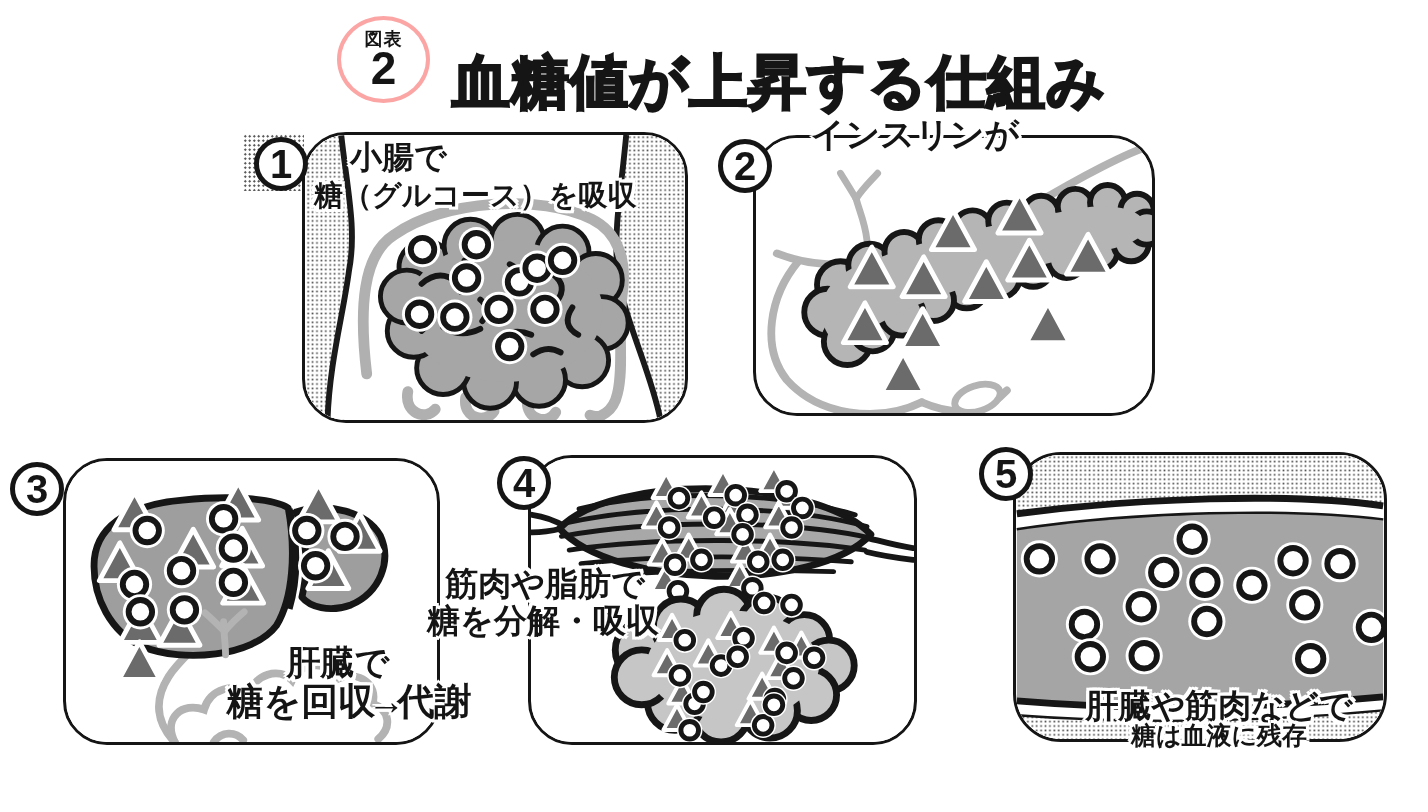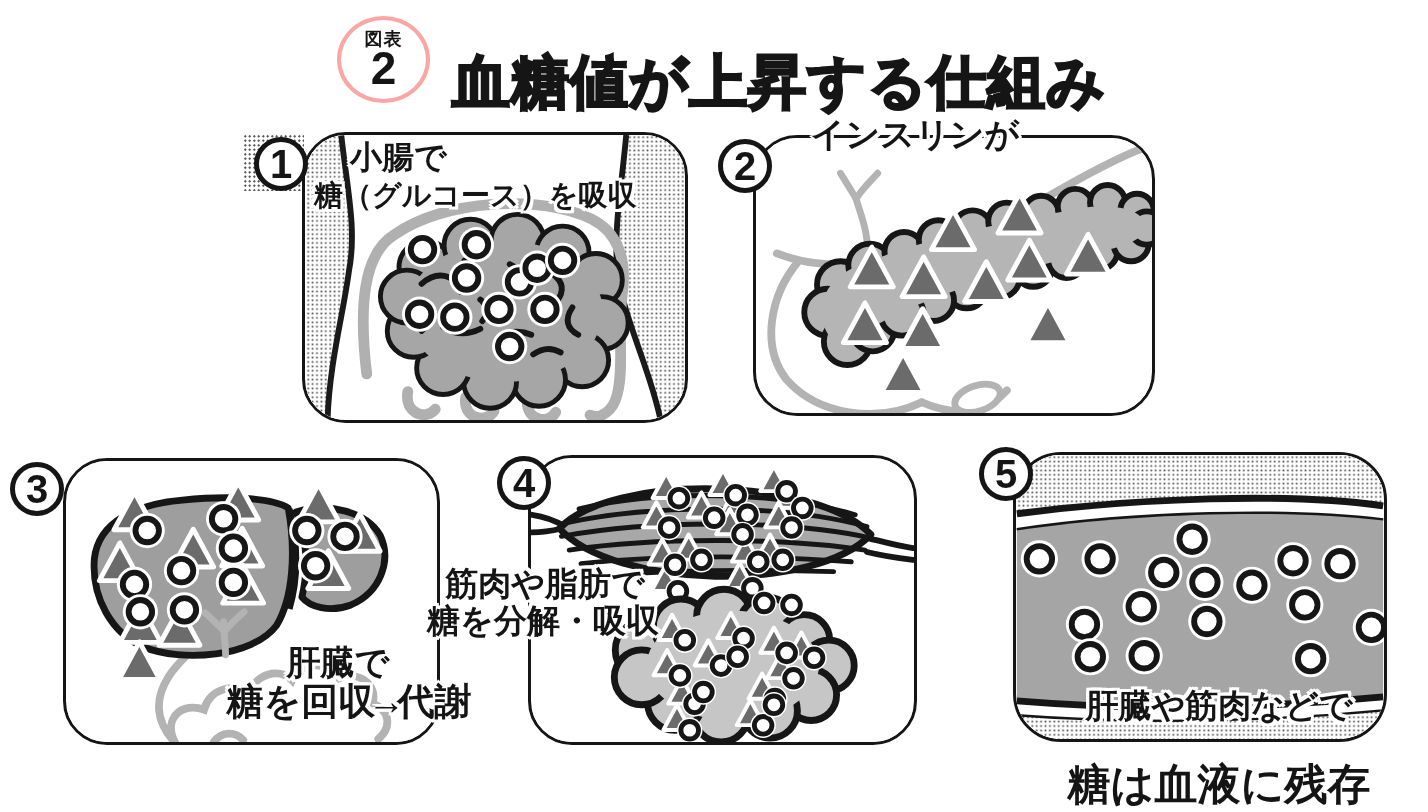--- a/index.html
+++ b/index.html
@@ -430,15 +430,15 @@
 
   <div class="cap ctr" style="left:915px;top:119px;font-size:34px;">インスリンが</div>
 
   <div class="cap ctr" style="left:338px;top:647px;font-size:34px;">肝臓で</div>
   <div class="cap ctr" style="left:341px;top:685px;font-size:37px;margin-left:8px;">糖を回収→代謝</div>
 
   <div class="cap ctr" style="left:545px;top:569px;font-size:33px;">筋肉や脂肪で</div>
   <div class="cap ctr" style="left:1219px;top:691px;font-size:33px;">肝臓や筋肉などで</div>
 
   <div class="cap ctr" style="left:543px;top:606px;font-size:33px;">糖を分解・吸収</div>
-  <div class="cap ctr" style="left:1219px;top:765px;font-size:43px;">糖は血液に残存</div>
+  <div class="cap ctr" style="left:1219px;top:724px;font-size:25px;">糖は血液に残存</div>
 
 </div>
 
 </body></html>

